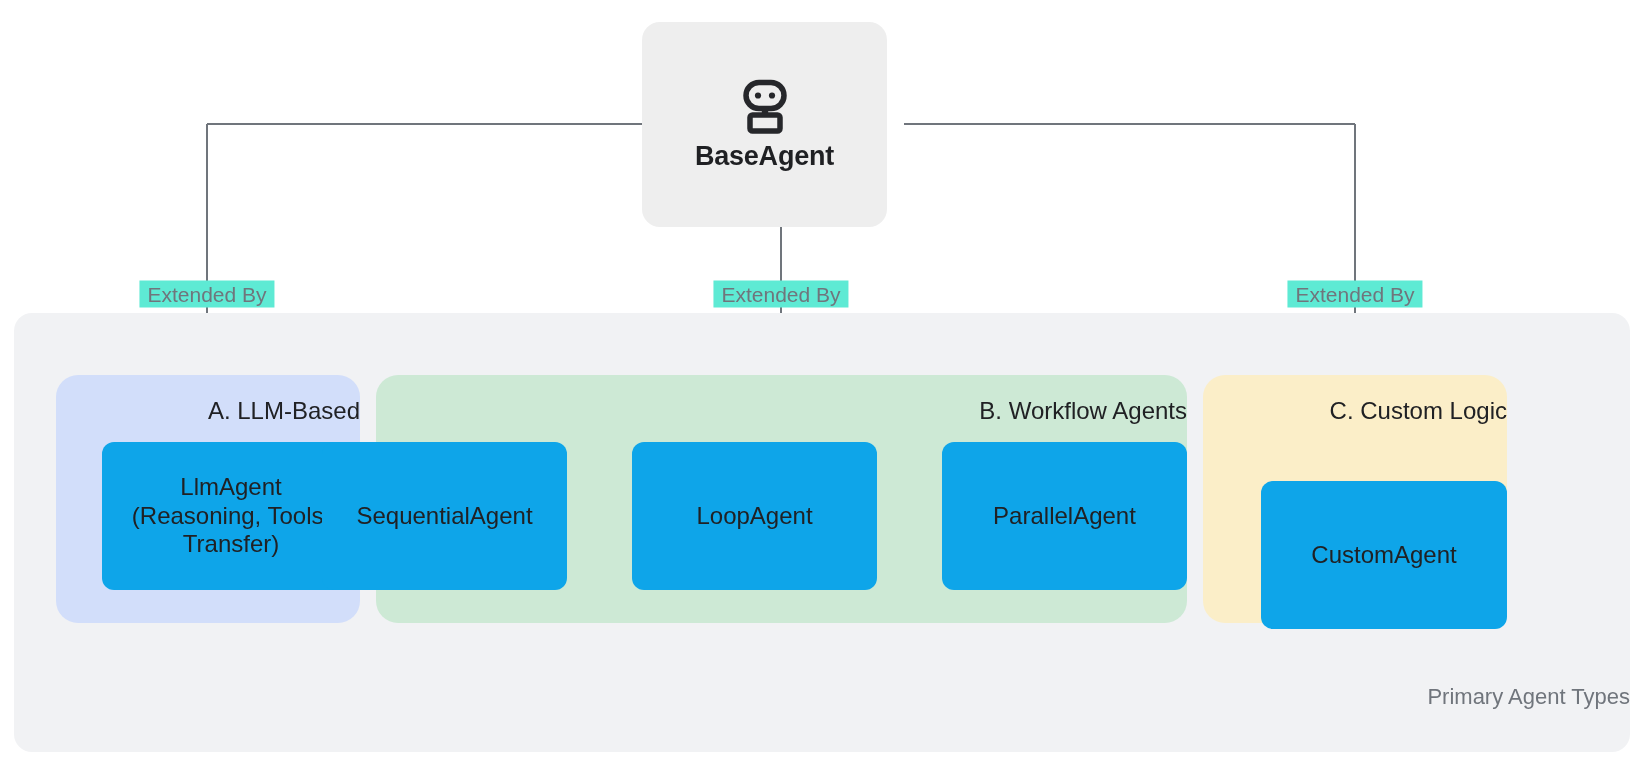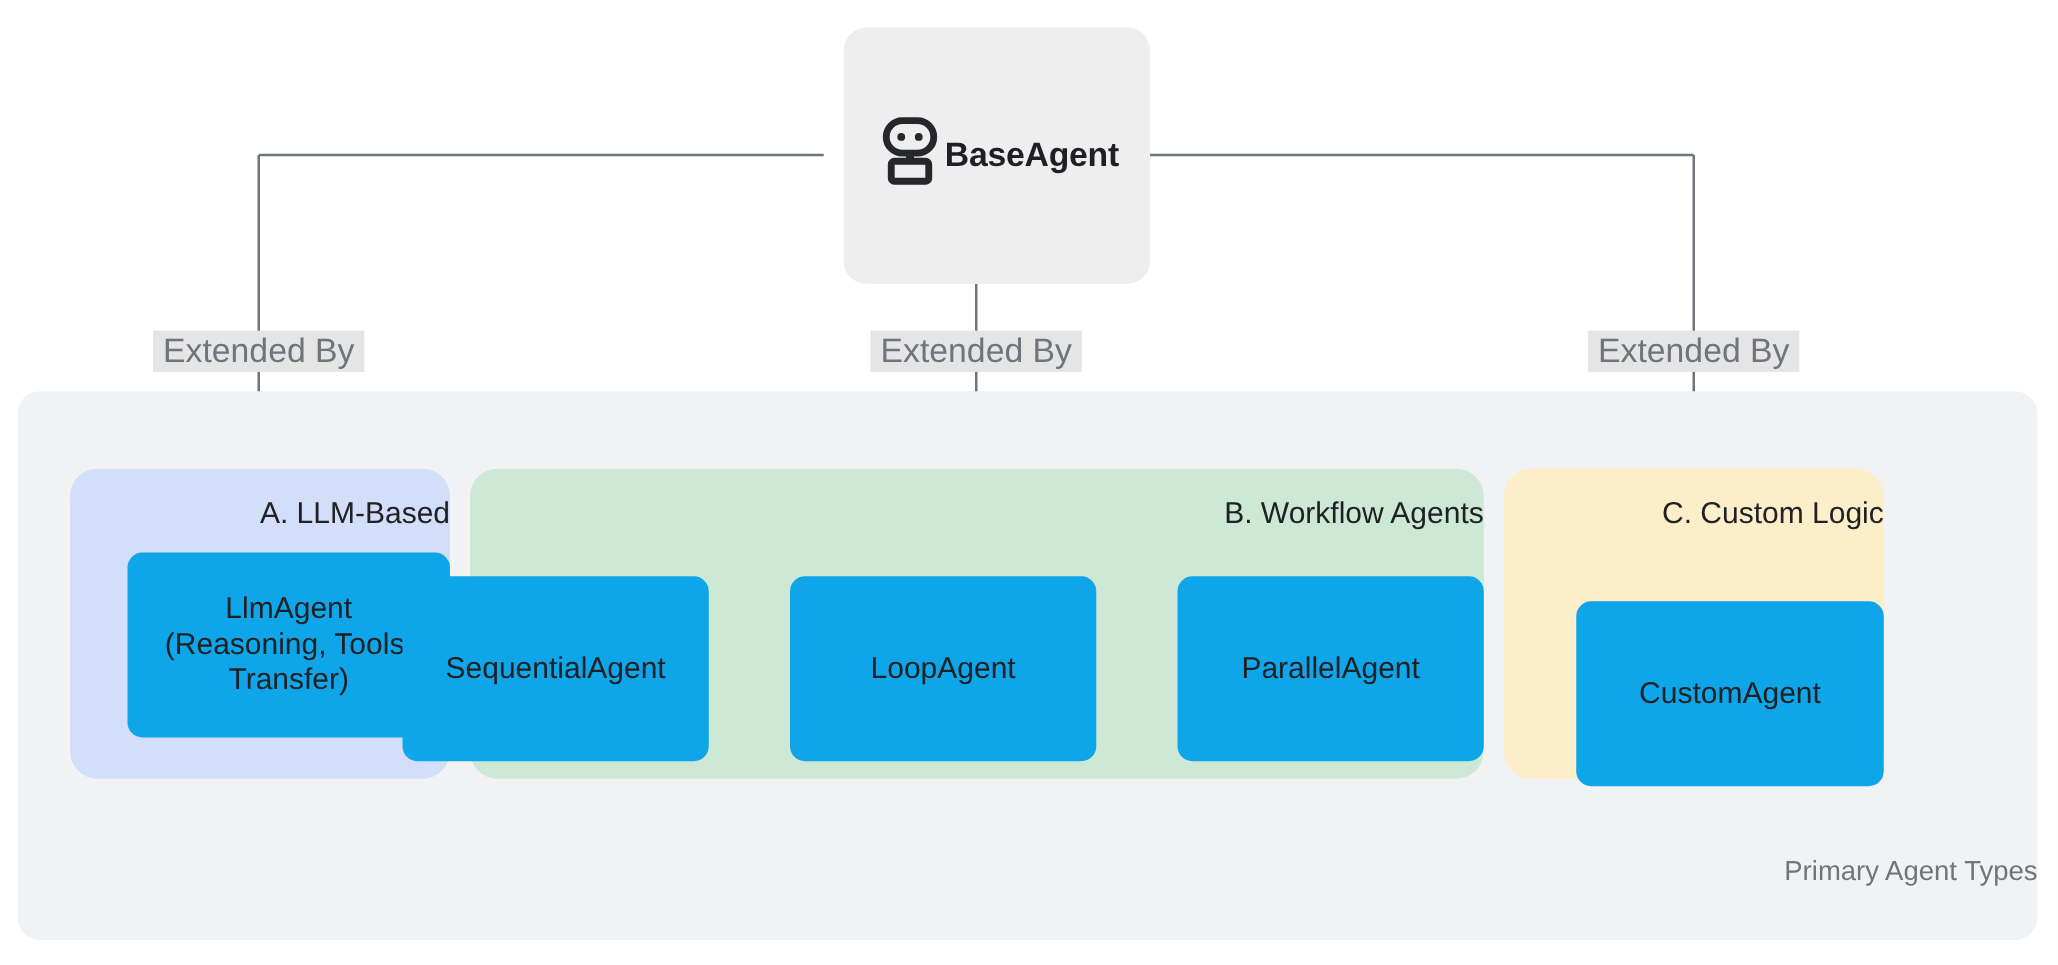--- a/index.html
+++ b/index.html
@@ -26,28 +26,28 @@
     left: 0;
     top: 0;
     width: 1646px;
     height: 772px;
     pointer-events: none;
   }
 
   
   #root-node {
     position: absolute;
-    left: 675px;
+    left: 642px;
     top: 22px;
     width: 245px;
     height: 205px;
     background: #eeeeee;
     border-radius: 18px;
     display: flex;
-    flex-direction: row;
+    flex-direction: column;
     align-items: center;
     justify-content: center;
     box-sizing: border-box;
   }
   #root-icon {
     width: 56px;
     height: 56px;
     display: block;
     margin-bottom: 8px;
   }
@@ -56,26 +56,27 @@
     font-weight: bold;
     color: #1f2023;
     letter-spacing: -0.2px;
     line-height: 1;
   }
 
   
   .edge-label {
     position: absolute;
     transform: translate(-50%, -50%);
-    background: #e5e5e5;
+    background: #5eead4;
     color: #70757c;
-    font-size: 27px;
+    font-size: 21px;
     line-height: 1;
     padding: 3px 8px;
     white-space: nowrap;
+    margin-top: 13px;
   }
 
   
   #group-panel {
     position: absolute;
     left: 14px;
     top: 313px;
     width: 1616px;
     height: 439px;
     background: #f1f2f4;
@@ -140,21 +141,20 @@
   #cat-llm .leaf {
     width: 258px;
     height: 148px;
   }
 
   #cat-workflow {
     left: 376px;
     width: 811px;
     height: 248px;
     background: #cde9d5;
-    gap: 19px;
   }
   #cat-workflow .leaf {
     width: 245px;
     height: 148px;
     margin-left: 48px;
   }
 
   #cat-custom {
     left: 1203px;
     width: 304px;

